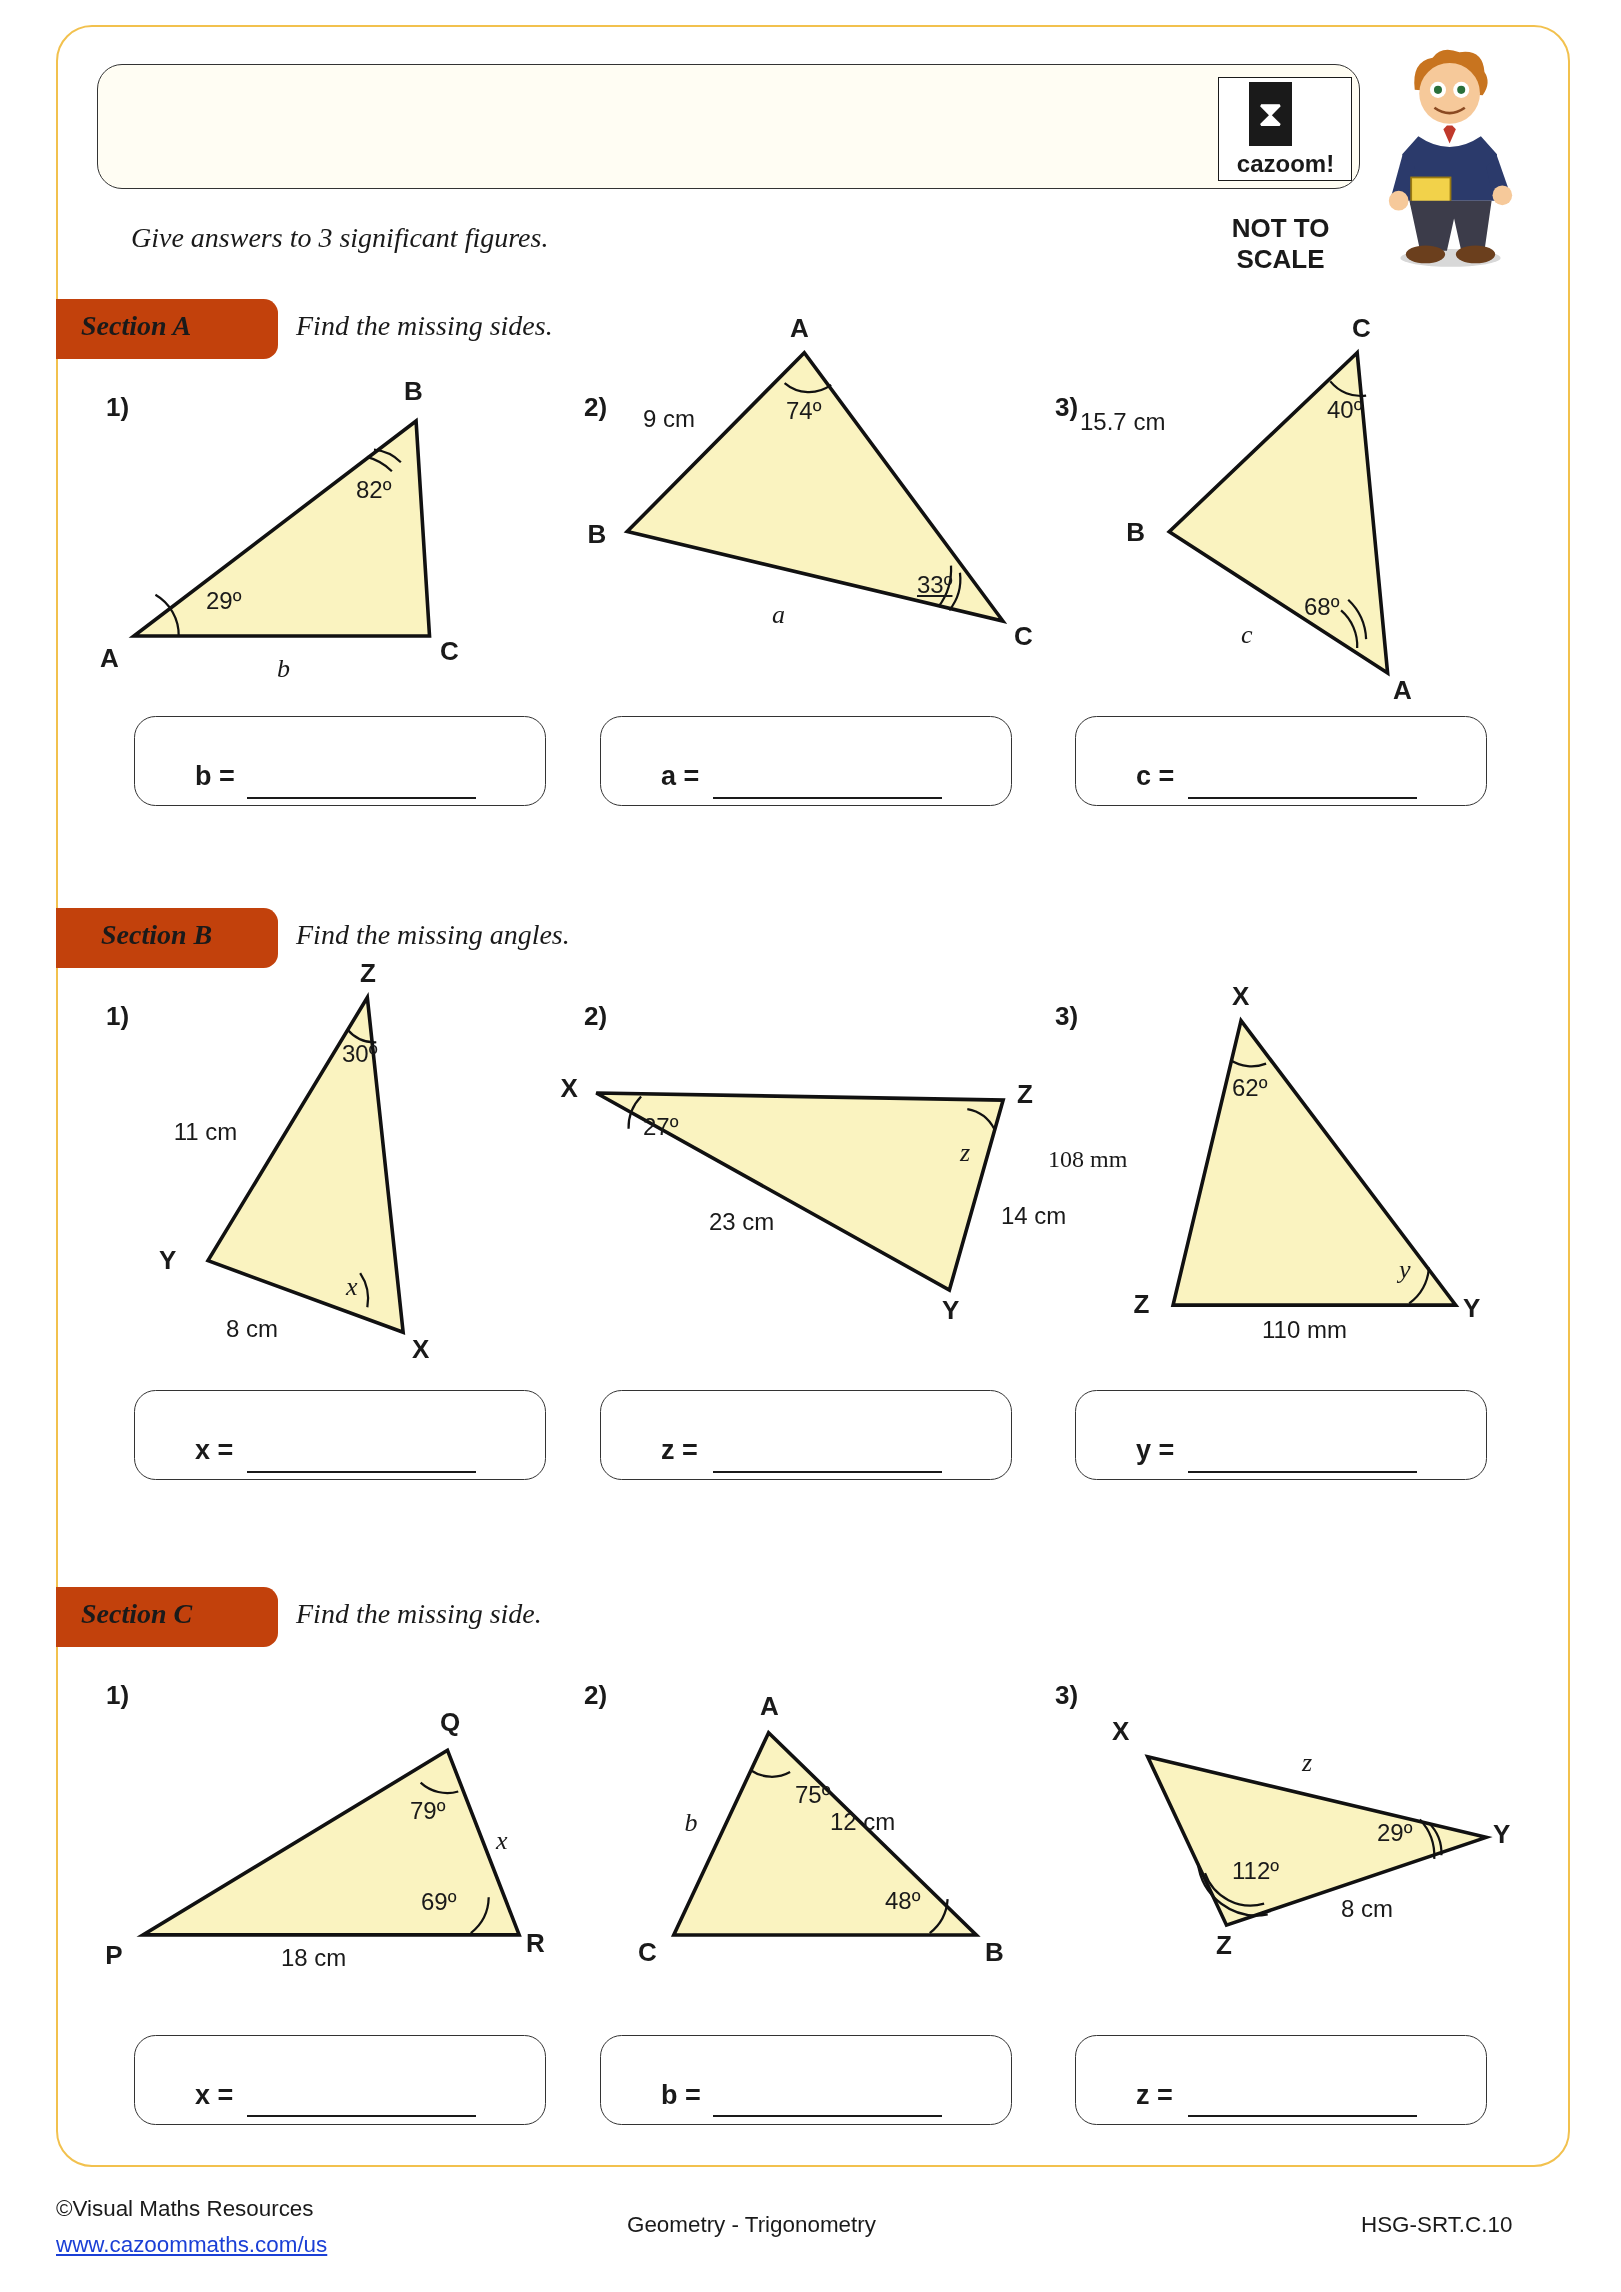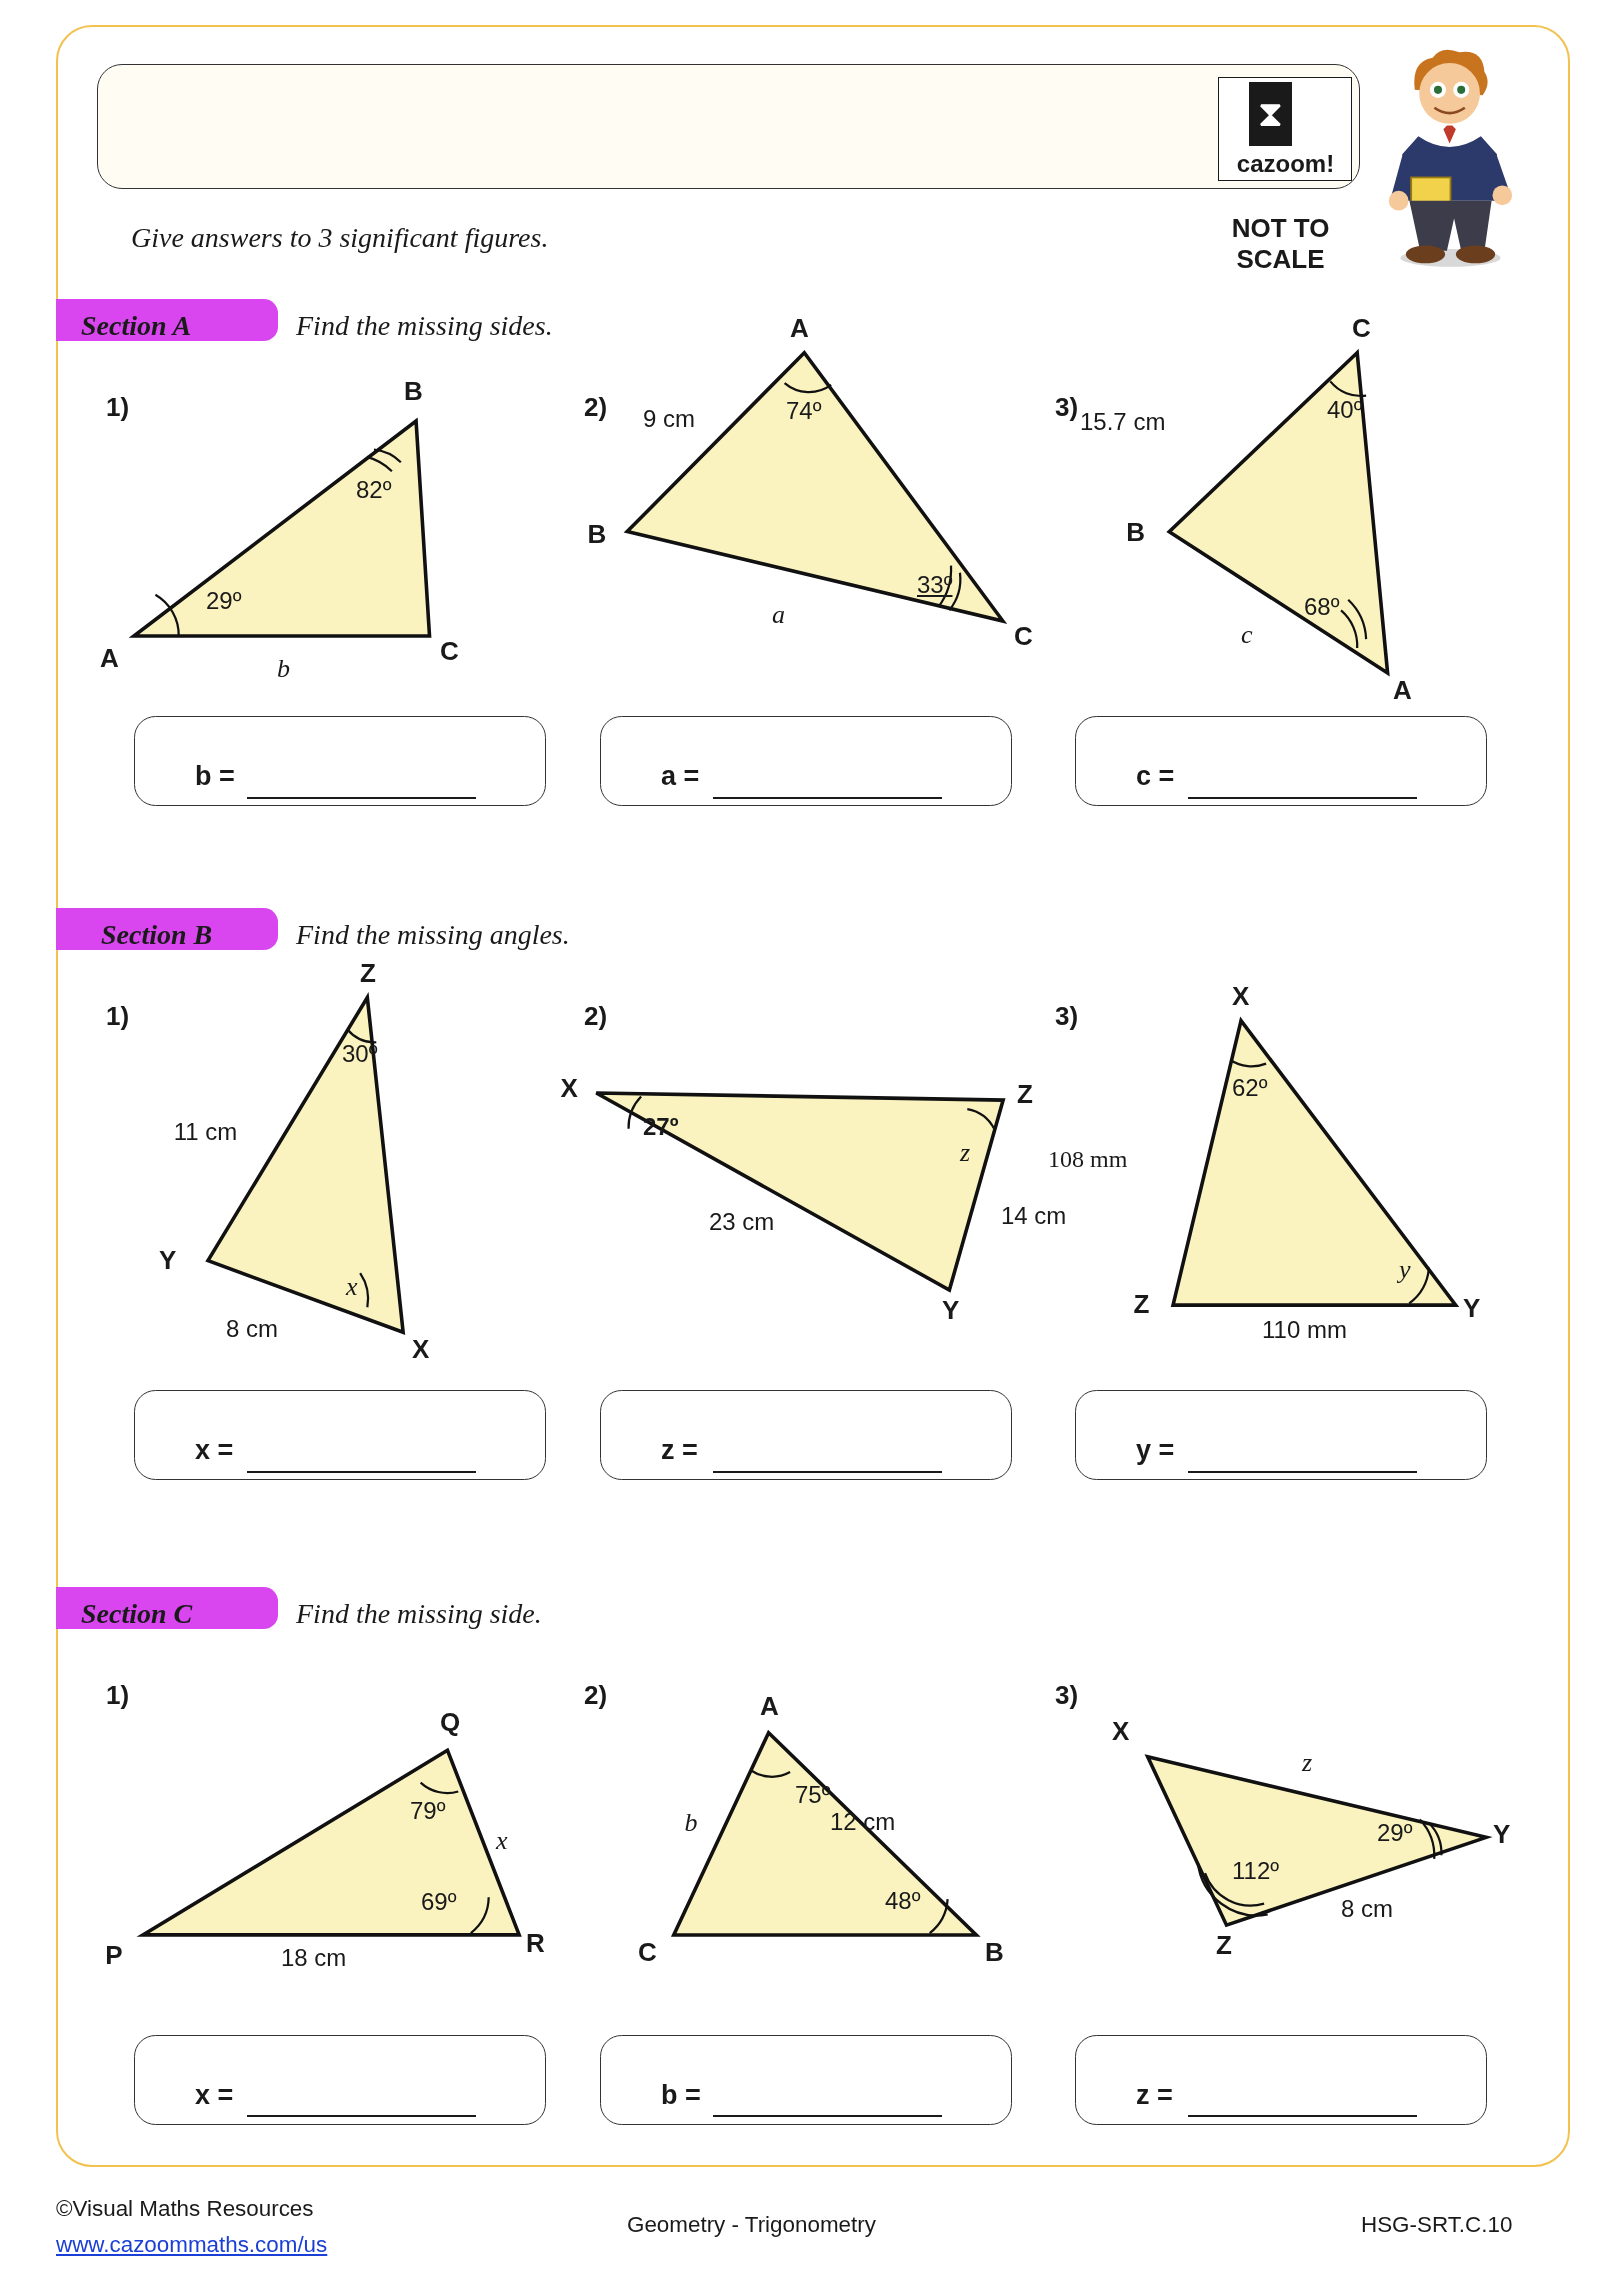--- a/index.html
+++ b/index.html
@@ -106,22 +106,22 @@
     width: 179px;
     text-align: center;
     font-size: 26px;
     font-weight: bold;
     line-height: 1.18;
     color: #1a1a1a;
   }
   
   .section-tab {
     position: absolute;
-    height: 42px;
-    background: #d946ef;
+    height: 60px;
+    background: #c2410c;
     border-radius: 0 14.3px 14.3px 0;
     left: 56px;
     box-sizing: border-box;
   }
   .section-tab span {
     display: block;
     padding: 10.7px 0 0 25px;
     font-family: "Liberation Serif", serif;
     font-style: italic;
     font-weight: bold;
@@ -345,21 +345,21 @@
   <div class="qnum" style="left:584px; top:1001px;">2)</div>
   <div class="diag" style="left:573px; top:1066px;">
     <svg width="466" height="260" viewBox="0 0 520 290">
       <polygon points="26,30 480,38 420,250" fill="#faf3c0" stroke="#111" stroke-width="4"></polygon>
       <path d="M76 34 A 50 50 0 0 0 62 70" fill="none" stroke="#111" stroke-width="2.5"></path>
       <path d="M440 48 A 42 42 0 0 1 470 70" fill="none" stroke="#111" stroke-width="2.5"></path>
     </svg>
     <div class="lbl vert" style="left:-12.5px; top:7.2px;">X</div>
     <div class="lbl vert" style="left:444px; top:12.5px;">Z</div>
     <div class="lbl vert" style="left:369px; top:229px;">Y</div>
-    <div class="lbl" style="left:70px; top:47px;font-weight:bold;">27º</div>
+    <div class="lbl" style="left:70px; top:47px;">27º</div>
     <div class="lbl ital" style="left:387px; top:72px;">z</div>
     <div class="lbl" style="left:428px; top:136px;">14 cm</div>
     <div class="lbl" style="left:136px; top:142px;">23 cm</div>
   </div>
 
   <div class="qnum" style="left:1055px; top:1001px;">3)</div>
   <div class="diag" style="left:1155px; top:1001px;">
     <svg width="376" height="322" viewBox="0 0 420 360">
       <polygon points="96,22 20,340 336,340" fill="#faf3c0" stroke="#111" stroke-width="4"></polygon>
       <path d="M84 66 A 44 44 0 0 0 124 70" fill="none" stroke="#111" stroke-width="2.5"></path>

